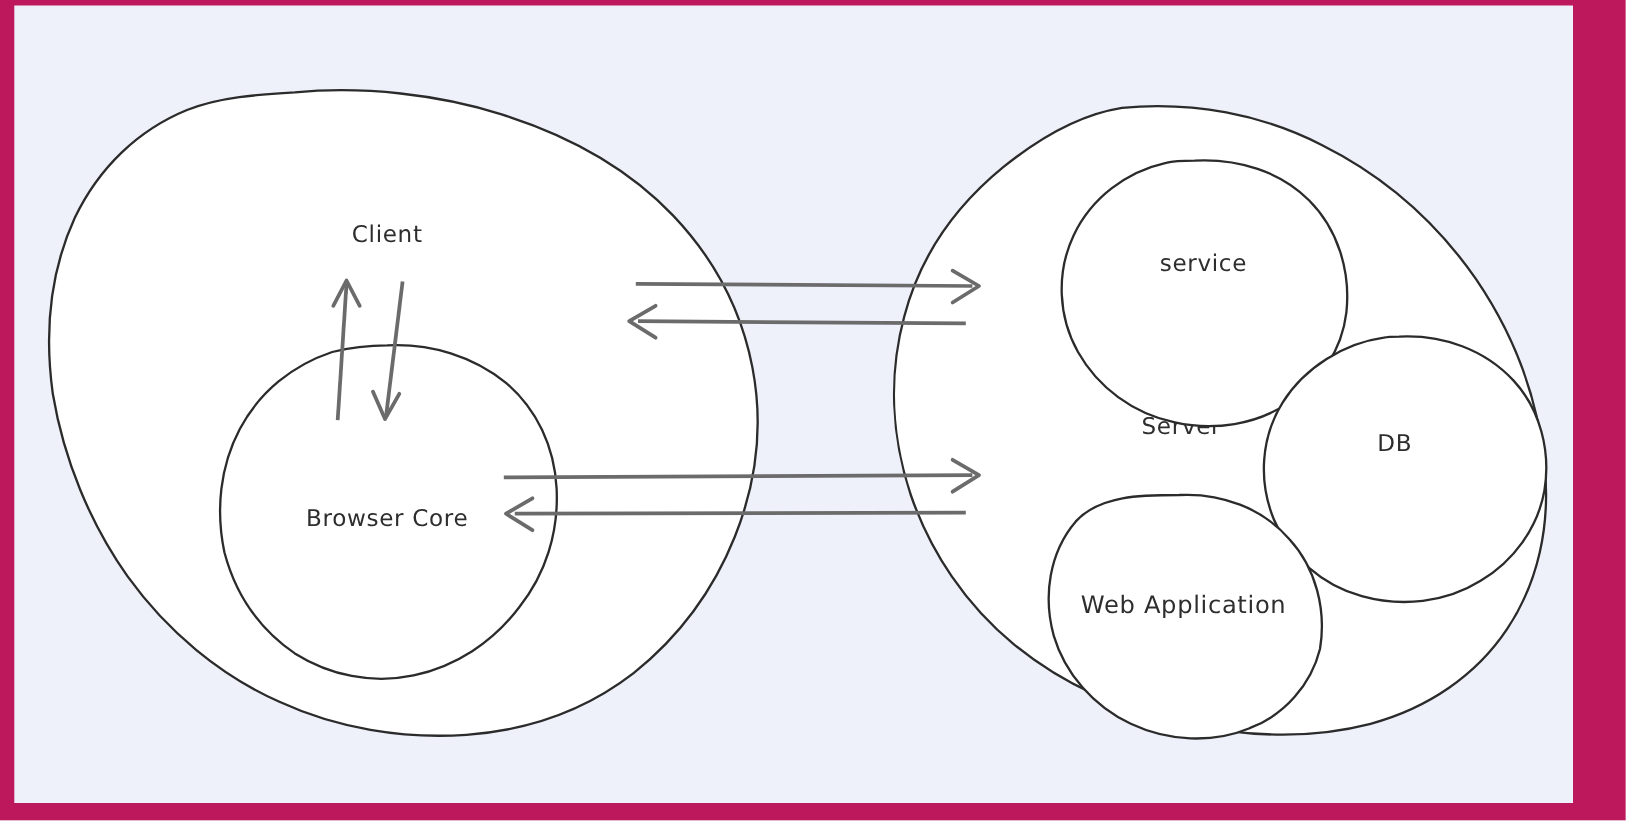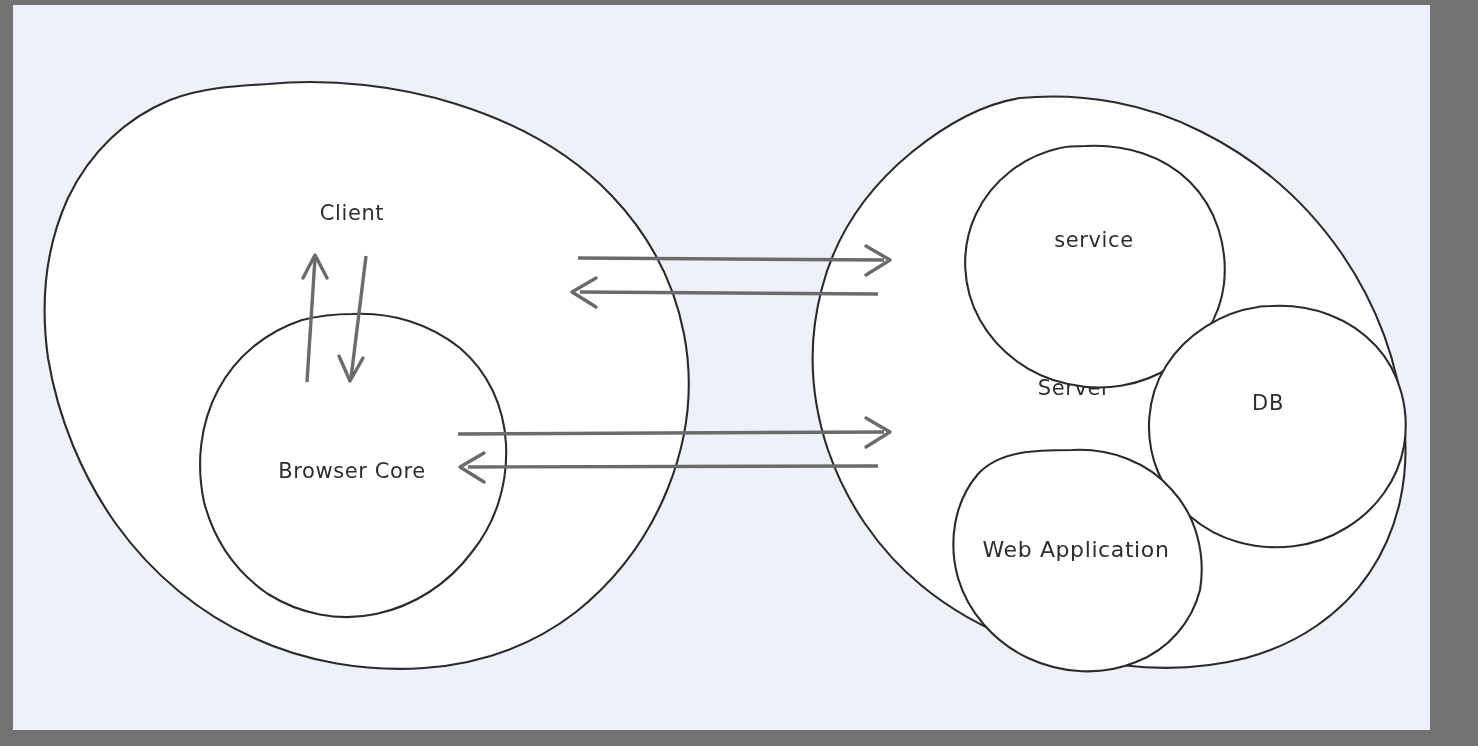--- a/index.html
+++ b/index.html
@@ -9,21 +9,21 @@
     background: #ffffff;
     width: 1478px;
     height: 746px;
     overflow: hidden;
     font-family: "DejaVu Sans", "Liberation Sans", sans-serif;
   }
   #canvas {
     position: relative;
     width: 1478px;
     height: 746px;
-    background: #737373;
+    background: #be185d;
   }
   #page-bg {
     position: absolute;
     left: 13px;
     top: 5px;
     width: 1417px;
     height: 725px;
     background: #eef1fa;
   }
   #diagram {

